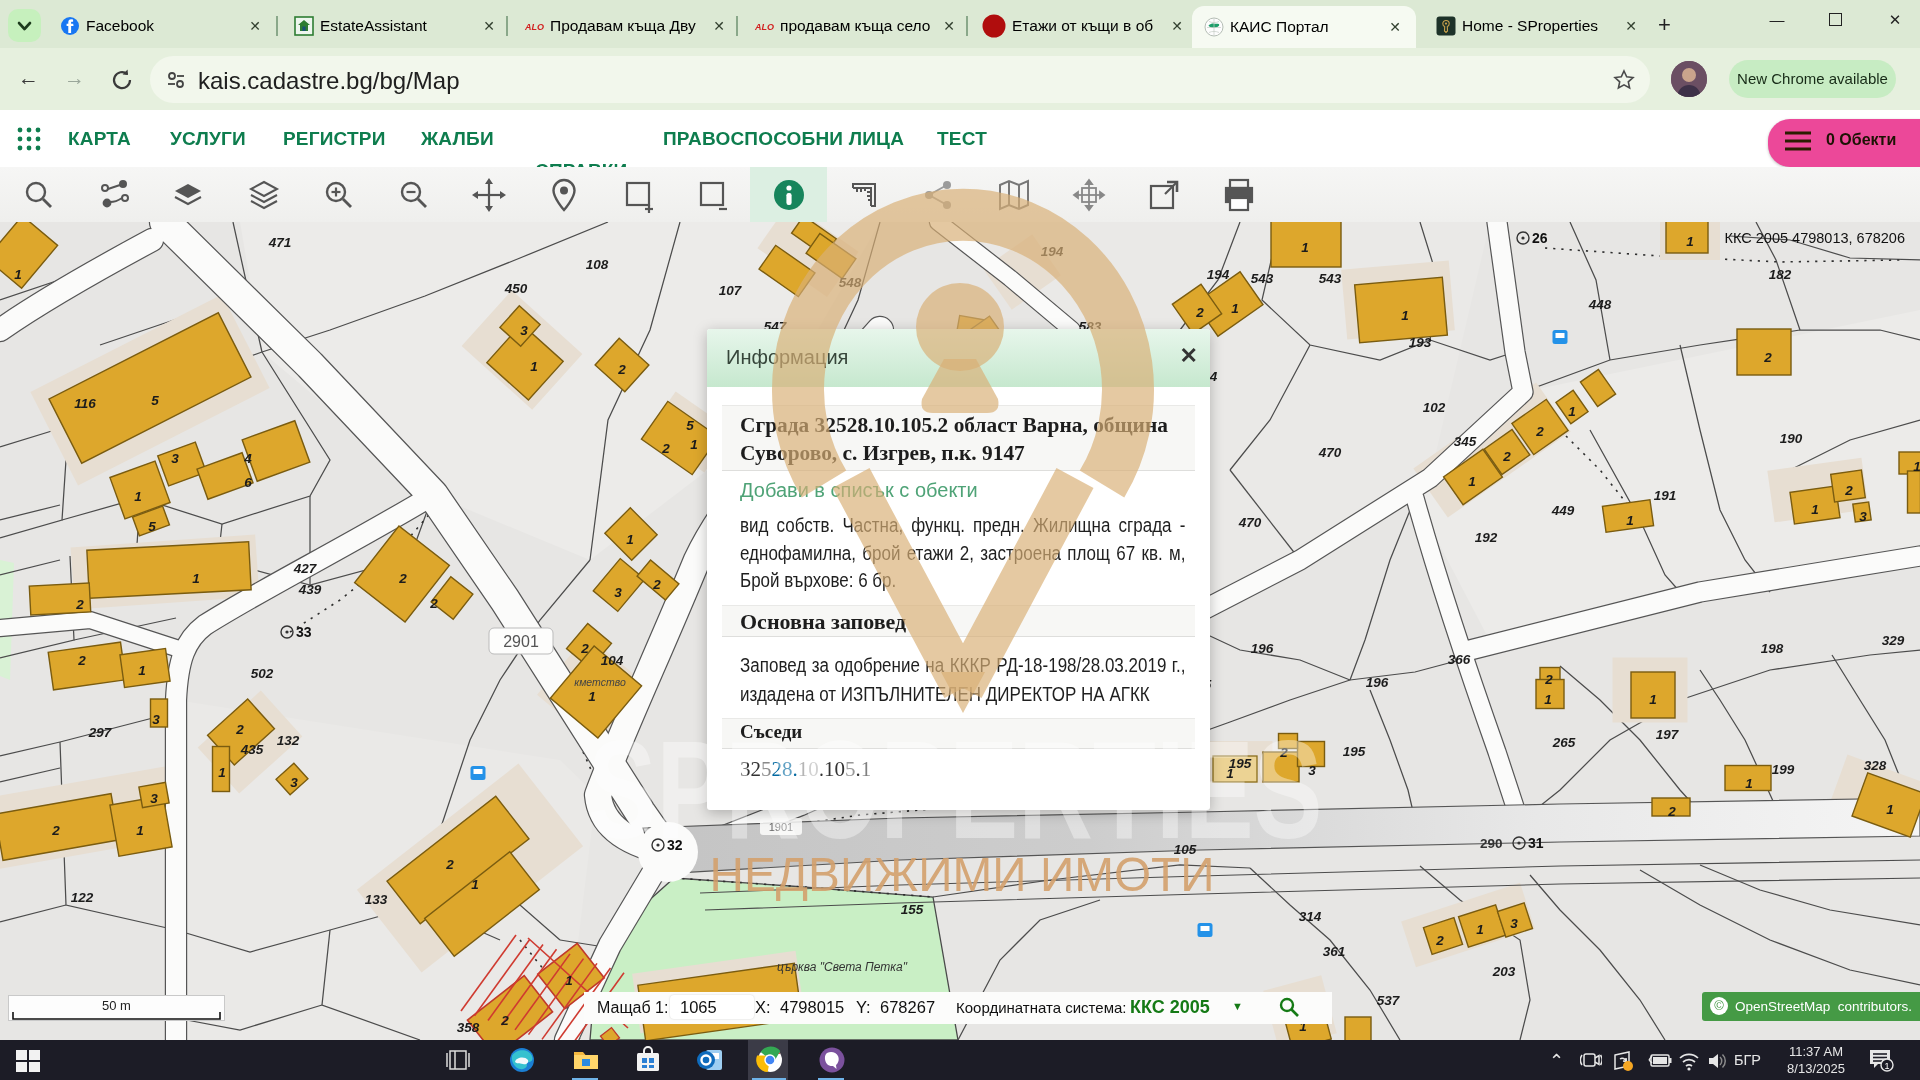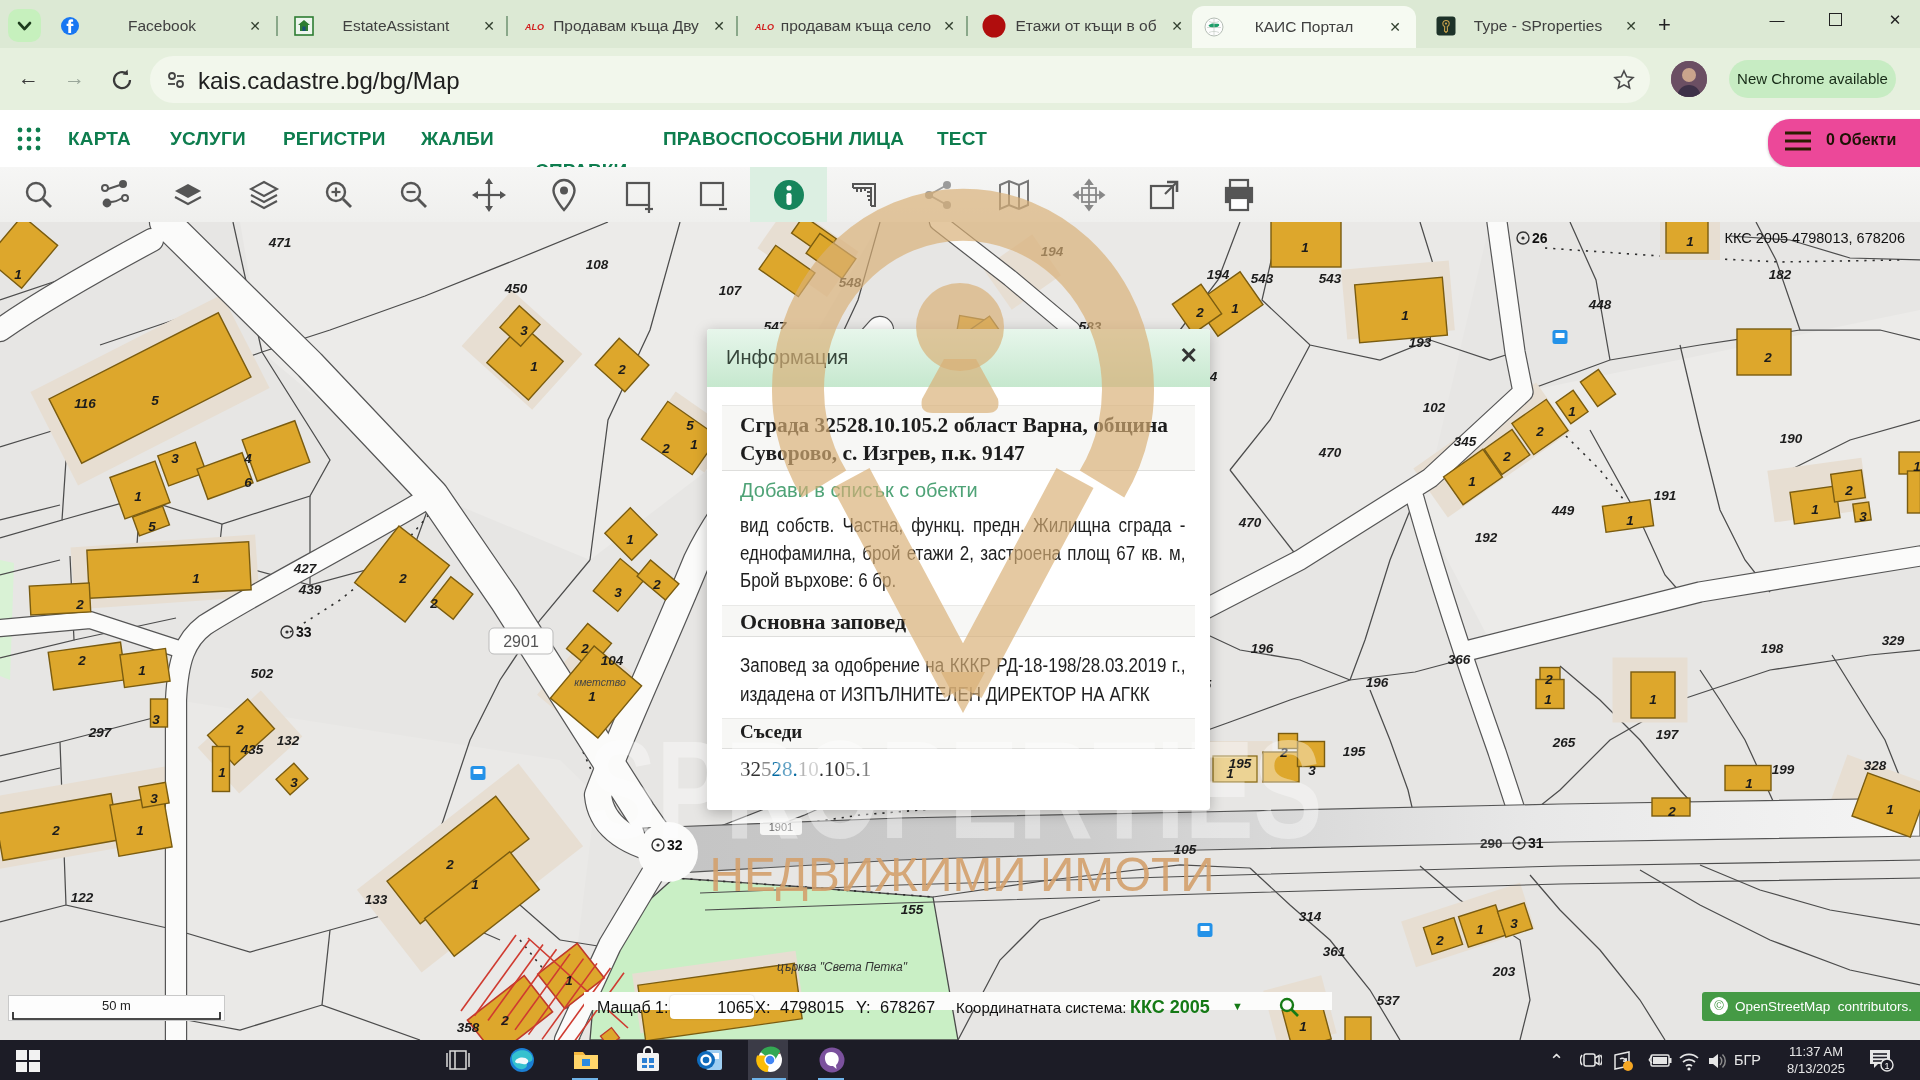--- a/index.html
+++ b/index.html
@@ -1,21 +1,21 @@
 <!DOCTYPE html>
 <html><head>
 <meta charset="utf-8">
 <style>
   * { margin:0; padding:0; box-sizing:border-box; }
   html,body { width:1920px; height:1080px; overflow:hidden; font-family:"Liberation Sans", sans-serif; }
   #page { position:relative; width:1920px; height:1080px; background:#e7e6e4; }
   
   #tabbar { position:absolute; left:0; top:0; width:1920px; height:48px; background:#dce9d4; }
   .tab { position:absolute; top:7px; height:38px; display:flex; align-items:center; padding:0 10px 0 12px; width:228px; }
-  .tab .ttl { font-size:15.5px; color:#404040; white-space:nowrap; overflow:hidden; flex:1; margin:0 6px;text-align:center; }
+  .tab .ttl { font-size:15.5px; color:#000000; white-space:nowrap; overflow:hidden; flex:1; margin:0 6px; }
   .tab .x { font-size:14px; color:#32402f; width:22px; text-align:center; }
   .tabdiv { position:absolute; top:16px; width:1.5px; height:20px; background:#8aa88a; }
   .tab.active { background:#f6faf2; border-radius:12px 12px 0 0; top:6px; height:42px; }
   .favicon { width:20px; height:20px; flex:0 0 20px; }
   #tabsearch { position:absolute; left:8px; top:9px; width:33px; height:33px; border-radius:10px; background:#c6f0bd; color:#1c3b1c; font-size:15px; text-align:center; line-height:33px; }
   .winbtn { position:absolute; top:0; height:40px; width:46px; color:#222; font-size:15px; text-align:center; line-height:40px; }
   #addrrow { position:absolute; left:0; top:48px; width:1920px; height:62px; background:#e6f0de; }
   .navarr { position:absolute; top:18px; font-size:21px; color:#3a3a3a; }
   #omnibox { position:absolute; left:150px; top:8px; width:1500px; height:47px; border-radius:24px; background:#f2f7ec; }
   #omnibox .url { position:absolute; left:48px; top:11px; font-size:24px; color:#202020; }
@@ -37,21 +37,21 @@
   .mserif { font-family:"Liberation Serif", serif; font-weight:bold; color:#1d1d1d; }
   #mtitle { top:76px; height:66px; padding:5px 18px; font-size:21.4px; line-height:28px; }
   #mlink { position:absolute; left:33px; top:150px; font-size:20px; color:#4fa377; }
   #mpar1 { position:absolute; left:33px; top:183px; width:524px; font-size:20px; line-height:27.5px; color:#1f1f1f; text-align:justify; transform:scaleX(.85); transform-origin:0 0; }
   #mband2 { top:276px; height:32px; padding:3px 18px; font-size:22px; }
   #mpar2 { position:absolute; left:33px; top:322px; width:524px; font-size:20px; line-height:29px; color:#1f1f1f; text-align:justify; transform:scaleX(.85); transform-origin:0 0; }
   #mband3 { top:389px; height:31px; padding:2px 18px; font-size:19px; }
   #mnb { position:absolute; left:33px; top:428px; font-size:21px; font-family:"Liberation Serif", serif; color:#2b2b2b; }
   
   #scalebar { position:absolute; left:8px; top:995px; width:217px; height:26px; background:#fdfdfd; border:1px solid #c9c9c9; }
-  #statusbar { position:absolute; left:584px; top:992px; width:748px; height:18px; background:#fcfcfb; font-size:16.5px; color:#101010;text-align:right; }
+  #statusbar { position:absolute; left:584px; top:992px; width:748px; height:32px; background:#fcfcfb; font-size:16.5px; color:#101010; }
   #osm { position:absolute; left:1702px; top:992px; width:218px; height:29px; background:#459a45; border-radius:3px 0 0 3px; color:#fff; font-size:13.5px; }
   
   #taskbar { position:absolute; left:0; top:1040px; width:1920px; height:40px; background:#1c1c26; }
   #tsearch { position:absolute; left:59px; top:1044px; width:370px; height:33px; background:#f4f5f7; border:1px solid #8a8a8a; font-size:15px; color:#3a3a3a; }
   .tbicon { position:absolute; top:1046px; width:28px; height:28px; }
   .tray { position:absolute; color:#e6e6e6; font-size:13px; }
   .underline { position:absolute; top:1078px; height:2px; background:#6fb3e8; }
 </style>
 </head>
 <body>
@@ -111,21 +111,21 @@
         </svg>
       <div class="ttl">КАИС Портал</div>
         <div class="x">✕</div>
     </div>
     <div class="tab" style="left:1424px;">
       <svg class="favicon" viewBox="0 0 20 20">
           <rect x="0.5" y="0.5" width="19" height="19" rx="3" fill="#1d3229"></rect>
           <path d="M10 4.5a3.2 3.2 0 0 1 3.2 3.2c0 1.3-.8 2.4-1.9 2.9l.2 4.4-1.5 1.5-1.5-1.5.2-4.4a3.2 3.2 0 0 1-1.9-2.9A3.2 3.2 0 0 1 10 4.5z" fill="none" stroke="#c9a24c" stroke-width="1.1"></path>
           <circle cx="10" cy="7.6" r="1.1" fill="#c9a24c"></circle>
         </svg>
-      <div class="ttl">Type - SProperties</div>
+      <div class="ttl">Home - SProperties</div>
         <div class="x">✕</div>
     </div>
     <div style="position:absolute; left:1658px; top:12px; font-size:22px; color:#222;">+</div>
     <div class="winbtn" style="left:1754px;">—</div>
     <div class="winbtn" style="left:1812px;"><span style="display:inline-block;width:13px;height:13px;border:1.6px solid #222;margin-top:13px;"></span></div>
     <div class="winbtn" style="left:1872px;">✕</div>
   </div>
   <div id="addrrow">
     <div class="navarr" style="left:18px;">←</div>
     <div class="navarr" style="left:64px; color:#9aa79a;">→</div>

